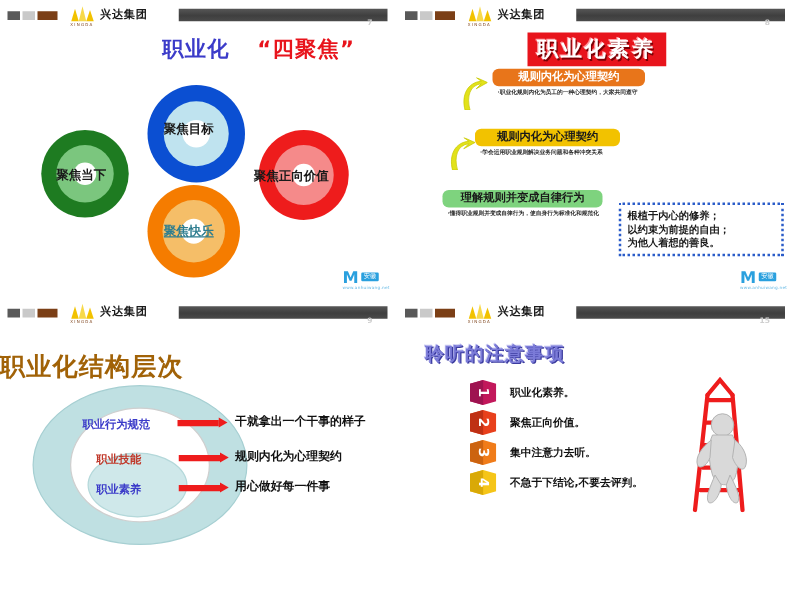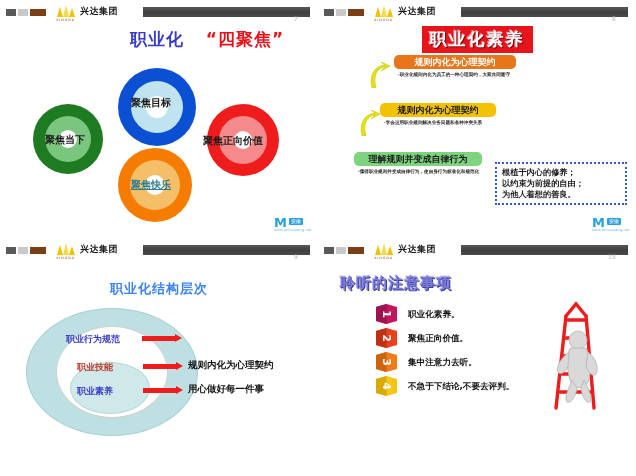--- a/index.html
+++ b/index.html
@@ -40,22 +40,22 @@
   .t1{position:absolute;left:0;width:318px;top:28px;text-align:center;
       font-size:17px;font-weight:bold;letter-spacing:1px;padding-left:48px;}
   .t1 .blue{color:#3b3bc9;}
   .t1 .red{color:#e8141c;}
 
   .t2-wrap{position:absolute;left:0;width:318px;top:26px;text-align:center;}
   .t2{display:inline-block;background:#e8141c;color:#fff;font-size:17px;font-weight:bold;
       padding:2px 8px;letter-spacing:2px;
       text-shadow:1px 1px 0 #7a0005,-1px -1px 0 #ff9aa0;}
 
-  .t3{position:absolute;left:0;width:318px;top:42px;text-align:center;
-      font-size:13px;font-weight:bold;color:#3b82f6;letter-spacing:1px;}
+  .t3{position:absolute;left:0;width:318px;top:42px;text-align:left;
+      font-size:20px;font-weight:bold;color:#a16207;letter-spacing:1px;}
 
   .t4{position:absolute;left:22px;top:36px;font-size:15px;font-weight:bold;
       color:#7b7bd8;letter-spacing:1px;
       text-shadow:1px 1px 0 #3b3b9e,-0.6px -0.6px 0 #cfcff3;}
 
   
   .donut{position:absolute;border-radius:50%;}
   .donut .mid{position:absolute;border-radius:50%;}
   .donut .hole{position:absolute;border-radius:50%;background:#ffffff;}
   .dlabel{position:absolute;font-size:10px;font-weight:bold;white-space:nowrap;
@@ -232,20 +232,21 @@
     </div>
     <div class="arrow-red" style="left:143px;top:124px;width:40px;">
       <div class="shaft" style="width:33px;"></div>
         <div class="head" style="left:33px;"></div>
     </div>
     <div class="arrow-red" style="left:143px;top:148px;width:40px;">
       <div class="shaft" style="width:33px;"></div>
         <div class="head" style="left:33px;"></div>
     </div>
 
+    <div class="rtext" style="left:188px;top:93px;">干就拿出一个干事的样子</div>
     <div class="rtext" style="left:188px;top:121px;">规则内化为心理契约</div>
     <div class="rtext" style="left:188px;top:145px;">用心做好每一件事</div>
   </div>
 
   <div class="slide s-br">
     <div class="hdr">
       <div class="sq sq1"></div>
       <div class="sq sq2"></div>
       <div class="sq sq3"></div>
       <svg class="logo-mark" viewBox="0 0 26 18">

